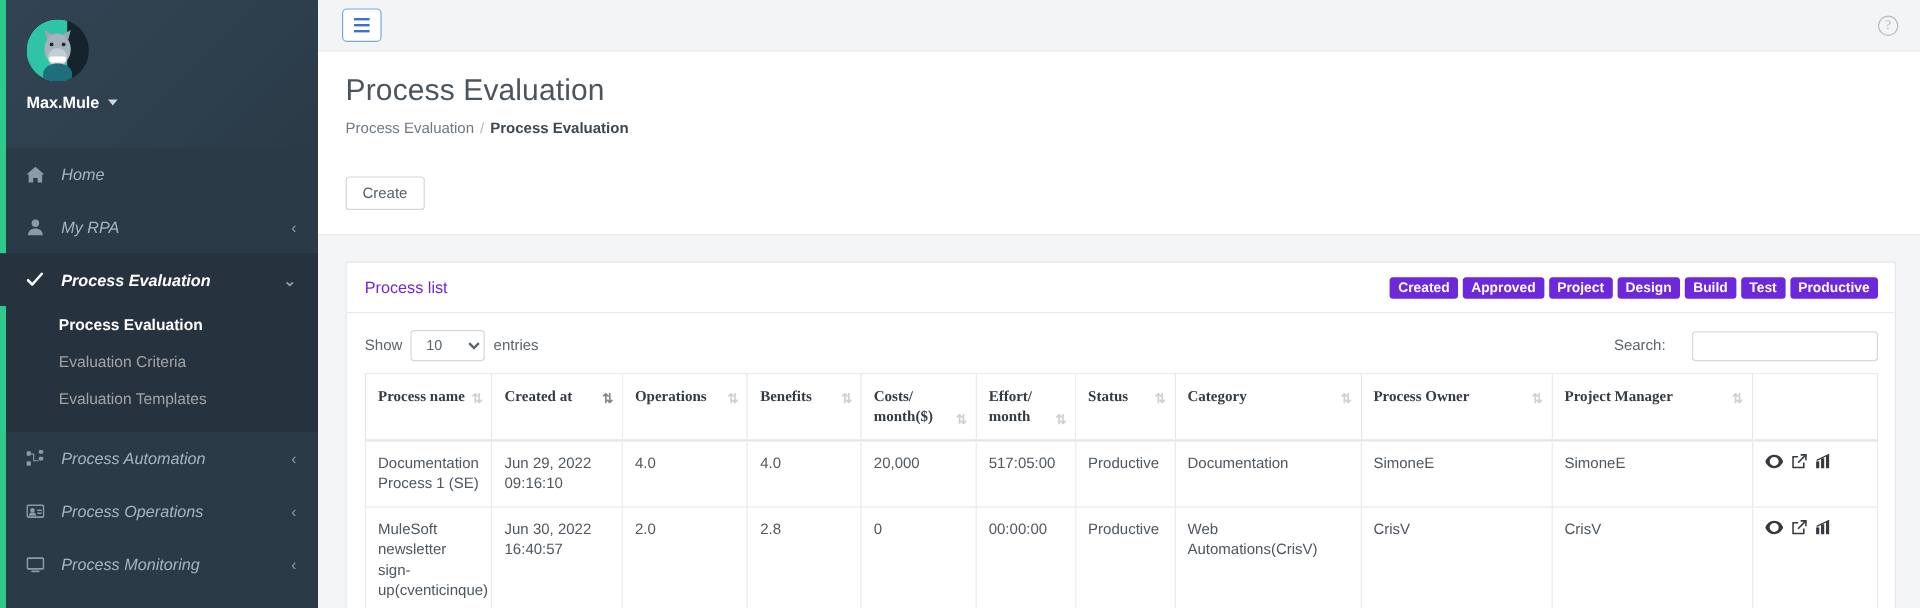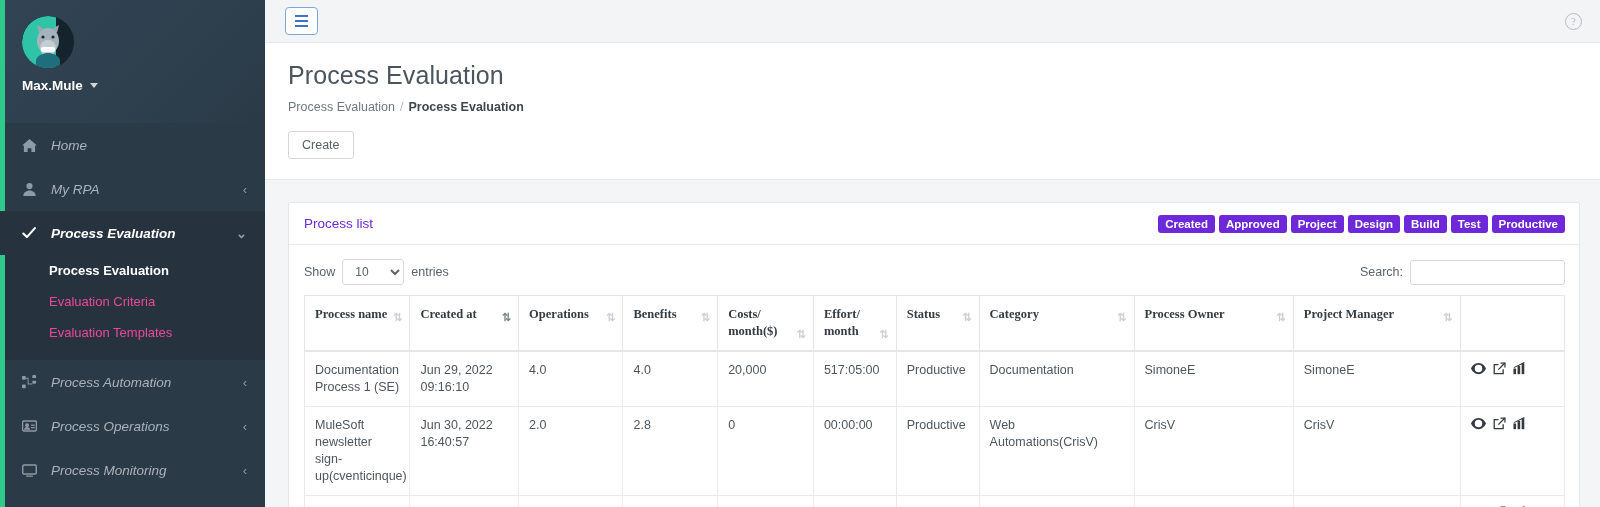--- a/index.html
+++ b/index.html
@@ -58,21 +58,21 @@
   }
   .nav-item.active .ico { color: #ffffff; }
   .nav-group-open { background: #26333f; }
   .nav-group-open::before {
     content: ""; position: absolute; left: 0; top: 0;
     width: 5px; height: 100%; background: #2ec98b;
   }
   .sub-item {
     display: flex; align-items: center;
     height: 31px; padding-left: 49px;
-    color: #ec4899; font-size: 13px; cursor: pointer;
+    color: #a3a3a3; font-size: 13px; cursor: pointer;
   }
   .sub-item.sel { color: #ffffff; font-weight: bold; }
 
   
   #main { flex: 1; height: 507px; background: #f4f5f7; position: relative; overflow: hidden; }
   .topbar {
     height: 43px; background: #f3f4f5;
     border-bottom: 1px solid #e6e7e9;
     display: flex; align-items: center;
     padding: 0 18px 0 20px;
@@ -97,21 +97,21 @@
   }
   .pagetitle {
     font-size: 25px; color: #4c555d; font-weight: normal;
     letter-spacing: .1px; margin: 0 0 10px 0;
   }
   .breadcrumb { font-size: 12.5px; color: #6f7881; display: flex; gap: 5px; align-items: center; }
   .breadcrumb .crumb-link { cursor: pointer; }
   .breadcrumb .sep { color: #b4b9be; }
   .breadcrumb .crumb-cur { font-weight: bold; color: #3f474e; }
   .btn-create {
-    margin-top: 17px; display: inline-block;
+    margin-top: 33px; display: inline-block;
     padding: 6px 13px; font-size: 12.5px;
     color: #55606a; background: #ffffff;
     border: 1px solid #d3d6da; border-radius: 3px; cursor: pointer;
   }
 
   .card {
     margin: 22px 20px 0 23px;
     background: #ffffff; border: 1px solid #e4e6e8; border-radius: 2px;
   }
   .card-head {
@@ -129,21 +129,21 @@
     display: flex; align-items: center;
     padding: 14px 14px 10px 15px; font-size: 12.5px; color: #5b646c;
   }
   .show-wrap { display: flex; align-items: center; gap: 7px; }
   .len-select {
     width: 62px; height: 26px; font-size: 12px;
     border: 1px solid #d6d9dc; border-radius: 3px;
     background: #ffffff; color: #5b646c;
     padding-left: 8px; font-family: "Liberation Sans", sans-serif; cursor: pointer;
   }
-  .search-wrap { margin-left: auto; display: flex; align-items: center; gap: 7px; }
+  .search-wrap { margin-left: auto; display: flex; align-items: center; gap: 22px; }
   .search-input {
     width: 155px; height: 25px;
     border: 1px solid #d6d9dc; border-radius: 3px;
     background: #ffffff; padding: 0 6px; font-size: 12px;
     font-family: "Liberation Sans", sans-serif;
   }
 
   table.ptable { border-collapse: collapse; width: calc(100% - 29px); margin: 0 14px 0 15px; table-layout: fixed; }
   table.ptable th {
     font-size: 12.5px; color: #353c43; font-weight: bold;

